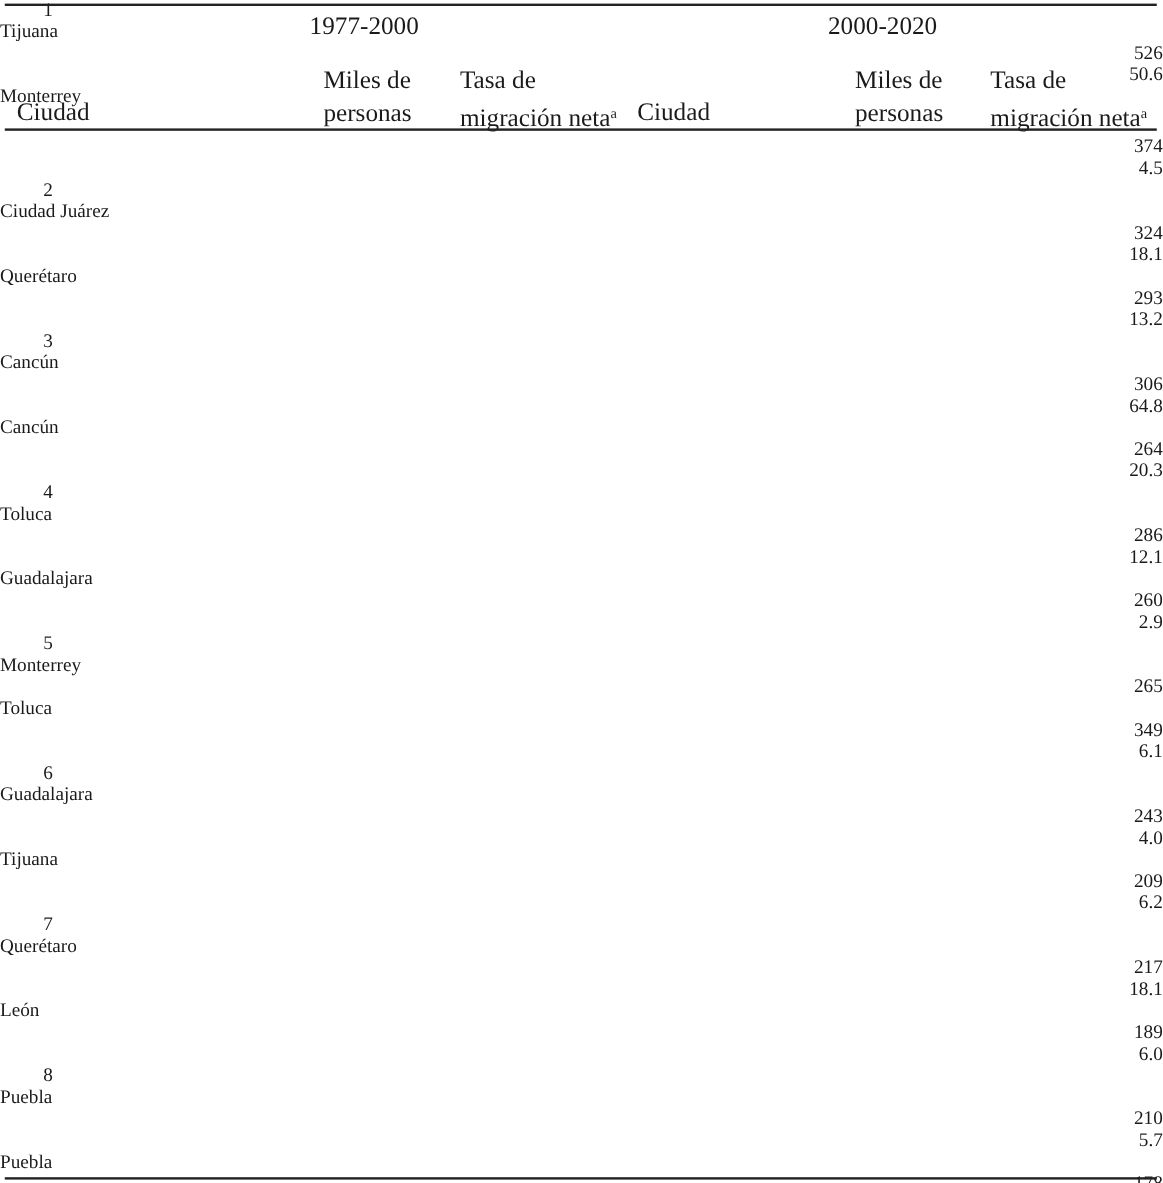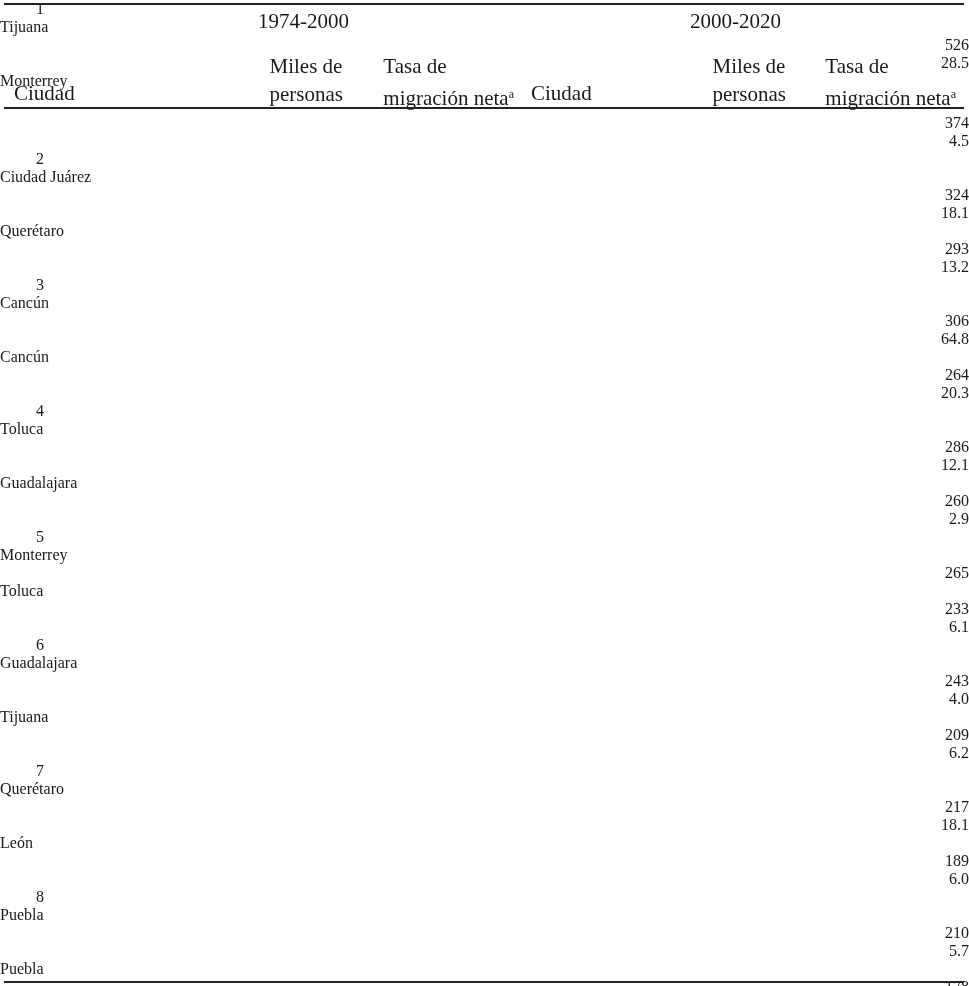--- a/index.html
+++ b/index.html
@@ -27,21 +27,21 @@
   .c-city2 { left: 531px; }
   .c-miles2 { right: 183px; text-align: right; }
   .c-tasa2 { right: 13px; text-align: right; }
   sup { font-size: 12px; vertical-align: 7px; }
 </style>
 </head>
 <body>
 
 <div class="rule top"></div>
 
-<div class="t period" id="p1">1974-2000</div>
+<div class="t period" id="p1">1977-2000</div>
 <div class="t period" id="p2">2000-2020</div>
 
 <div class="t hdr-city" style="left:14px;">Ciudad</div>
 <div class="t hdr r" style="right:626px;">
   <div>Miles de</div>
   <div>personas</div>
 </div>
 <div class="t hdr r" style="right:455px;">
   <div>Tasa de</div>
   <div><span>migración neta</span><sup>a</sup></div>
@@ -61,21 +61,21 @@
 
 <div id="rows">
     <div class="cell c-rank" style="top: 116px;">1</div>
     <div class="cell c-city1" style="top: 114px;">
       <div>Tijuana</div>
     </div>
     <div class="cell c-miles1" style="top: 114px;">
       <div>526</div>
     </div>
     <div class="cell c-tasa1" style="top: 114px;">
-      <div>28.5</div>
+      <div>50.6</div>
     </div>
     <div class="cell c-city2" style="top: 114px;">
       <div>Monterrey</div>
     </div>
     <div class="cell c-miles2" style="top: 114px; margin-top: 24px;">
       <div>374</div>
     </div>
     <div class="cell c-tasa2" style="top: 114px;">
       <div>4.5</div>
     </div>
@@ -140,21 +140,21 @@
     <div class="cell c-city1" style="top: 263px;">
       <div>Monterrey</div>
     </div>
     <div class="cell c-miles1" style="top: 263px;">
       <div>265</div>
     </div>
     <div class="cell c-city2" style="top: 263px;">
       <div>Toluca</div>
     </div>
     <div class="cell c-miles2" style="top: 263px;">
-      <div>233</div>
+      <div>349</div>
     </div>
     <div class="cell c-tasa2" style="top: 263px;">
       <div>6.1</div>
     </div>
     <div class="cell c-rank" style="top: 303px;">6</div>
     <div class="cell c-city1" style="top: 301px;">
       <div>Guadalajara</div>
     </div>
     <div class="cell c-miles1" style="top: 301px;">
       <div>243</div>

